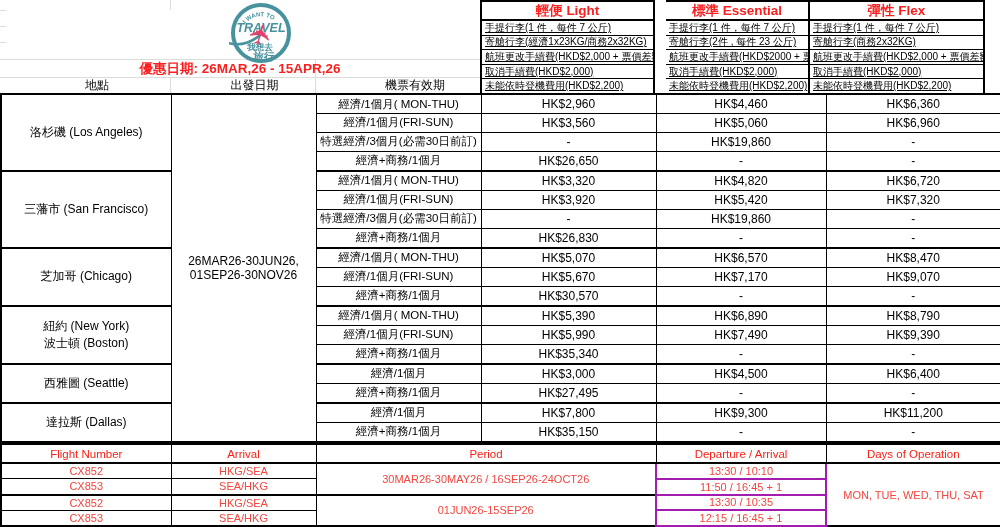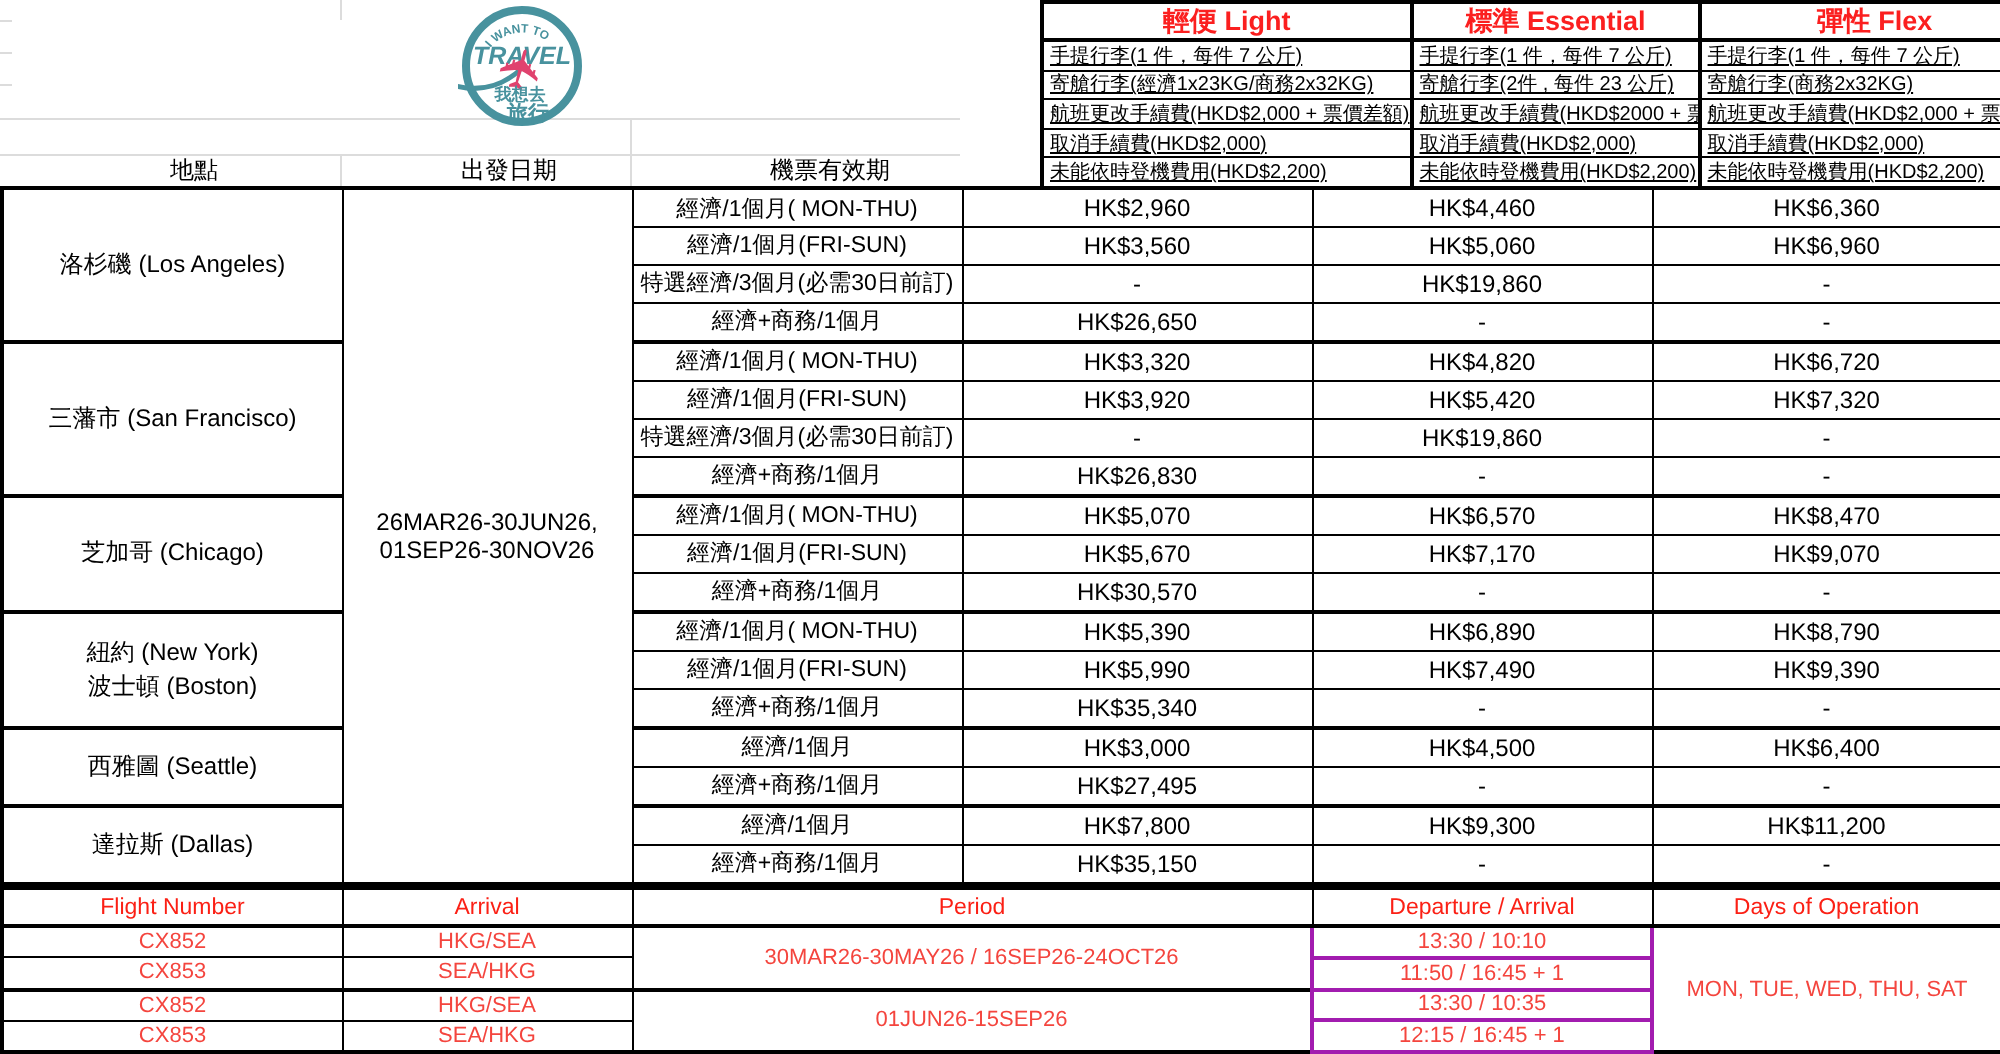--- a/index.html
+++ b/index.html
@@ -17,22 +17,22 @@
   .chead.loc { left: 0; width: 170px; }
   .chead.dep { left: 170px; width: 145px; }
   .chead.val { left: 315px; width: 176px; }
 
   .logo { position: absolute; left: 229px; top: 2px; width: 64px; height: 64px; }
 
   
   .farebox-row { position: absolute; left: 480px; top: 0; width: 520px; height: 93px; display: flex; }
   .farebox { border: 2px solid #000; border-bottom: none; display: flex; flex-direction: column; background: #fff; }
   .farebox + .farebox { border-left: none; }
-  .farebox:nth-child(1) { width: 190px; margin-left: 40px; }
-  .farebox:nth-child(2) { width: 144px; }
+  .farebox:nth-child(1) { width: 175px; }
+  .farebox:nth-child(2) { width: 144px; margin-left: 11px; }
   .farebox:nth-child(3) { width: 175px; }
   .fb-title { height: 19px; border-bottom: 2px solid #000; color: #fb1f1f; font-weight: bold;
               font-size: 13.5px; text-align: center; line-height: 18px; }
   .fb-row { flex: 1; border-bottom: 1px solid #000; font-size: 10px; display: flex; align-items: center;
             padding-left: 3px; white-space: nowrap; overflow: hidden; color: #000; text-decoration: underline; }
   .fb-row:last-child { border-bottom: none; }
 
   
   table.main { position: absolute; top: 93px; left: 0; width: 1000px; height: 350px;
                border-collapse: collapse; table-layout: fixed; border: 2px solid #000; }
@@ -75,20 +75,21 @@
         <textPath href="#arcTop" startOffset="14%">I WANT TO</textPath>
       </text>
       <text x="32" y="30" text-anchor="middle" font-size="12.5" font-weight="bold" font-style="italic" fill="#48929e">TRAVEL</text>
       <path d="M-1,41 C 11,44 22,41 31,33" stroke="#48929e" stroke-width="2.5" fill="none"></path>
       <text x="34" y="42" text-anchor="middle" font-size="28" fill="#e0426e" transform="rotate(-75 33 34)">✈</text>
       <text x="31" y="48" text-anchor="middle" font-size="8.5" font-weight="bold" fill="#48929e">我想去</text>
       <text x="35" y="58" text-anchor="middle" font-size="10.5" font-weight="bold" fill="#48929e">旅行</text>
     </svg>
   </div>
 
+  <div class="promo">優惠日期: 26MAR,26 - 15APR,26</div>
 
   <div class="chead loc">地點</div>
   <div class="chead dep">出發日期</div>
   <div class="chead val">機票有效期</div>
 
   <div class="farebox-row" id="fareBoxes">
       <div class="farebox">
         <div class="fb-title">輕便 Light</div>
         <div class="fb-row">手提行李(1 件，每件 7 公斤)</div>
         <div class="fb-row">寄艙行李(經濟1x23KG/商務2x32KG)</div>

